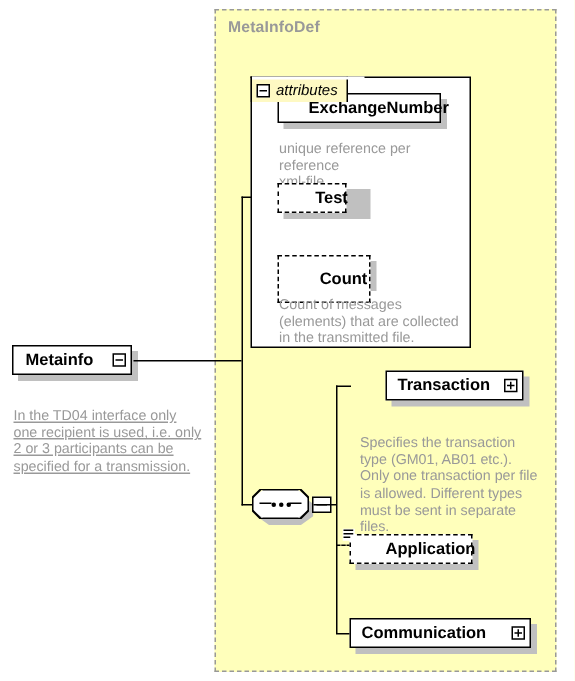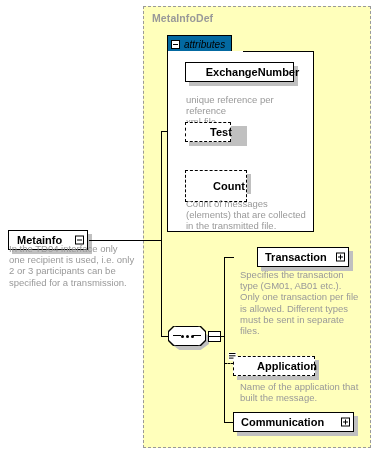--- a/index.html
+++ b/index.html
@@ -50,23 +50,23 @@
     top: 51px;
     width: 147px;
     height: 181px;
     background: #ffffff;
     border: 1px solid #000000;
     box-sizing: border-box;
   }
   .attrs-tab {
     position: absolute;
     left: 167px;
-    top: 35px;
+    top: 51px;
     height: 17px;
-    background: #0369a1;
+    background: #fef9c3;
     border: 1px solid #000000;
     border-bottom: none;
     box-sizing: border-box;
     display: flex;
     align-items: center;
     padding: 0 6px 0 3px;
     z-index: 4;
   }
   .attrs-tab-label {
     font-size: 10px;
@@ -305,21 +305,21 @@
 (elements) that are collected
 in the transmitted file.</div>
 
   <div class="node-wrap" style="left:8px; top:230px; width:84px; height:40px;">
     <div class="node-shadow" style="left:4px; top:4px; width:80px; height:20px;"></div>
     <div class="node-box" style="left:0; top:0; width:80px; height:20px; justify-content:flex-start; padding-left:8px;">
       <span class="node-label">Metainfo</span>
       <span class="toggle node-toggle"></span>
     </div>
   </div>
-  <div class="anno" style="left:9px; top:243px; width:126px;">In the TD04 interface only one recipient is used, i.e. only 2 or 3 participants can be specified for a transmission.</div>
+  <div class="anno" style="left:9px; top:272px; width:126px;text-decoration:underline;">In the TD04 interface only one recipient is used, i.e. only 2 or 3 participants can be specified for a transmission.</div>
 
   <div class="line-h" style="left:89px; top:240px; width:72px;"></div>
 
   <div class="line-v" style="left:161px; top:131px; height:206px;"></div>
 
   <div class="line-h" style="left:161px; top:131px; width:7px;"></div>
 
   <div class="line-h" style="left:161px; top:336px; width:8px;"></div>
 
   <div class="seq">
@@ -344,41 +344,39 @@
   <div class="line-h dash" style="left:224px; top:363px; width:10px;"></div>
   <div class="line-h" style="left:224px; top:422px; width:10px;"></div>
 
   <div class="node-wrap" style="left:233px; top:247px; width:80px; height:24px;margin-left:24px;">
     <div class="node-shadow" style="left:4px; top:4px; width:92px; height:20px;"></div>
     <div class="node-box" style="left:0; top:0; width:92px; height:20px; justify-content:flex-start; padding-left:7px;">
       <span class="node-label">Transaction</span>
       <span class="toggle plus node-toggle"></span>
     </div>
   </div>
-  <div class="anno" style="left:240px; top:269px; width:128px;">Specifies the transaction
+  <div class="anno" style="left:240px; top:290px; width:128px;">Specifies the transaction
 type (GM01, AB01 etc.).
 Only one transaction per file
 is allowed. Different types
 must be sent in separate
 files.</div>
 
   <div class="node-wrap" style="left:233px; top:356px; width:86px; height:24px;">
     <div class="node-shadow" style="left:4px; top:4px; width:82px; height:20px;"></div>
     <div class="node-box dashed" style="left:0; top:0; width:82px; height:20px;">
       <span class="node-label">Application</span>
     </div>
     <svg class="st-glyph" viewBox="0 0 9 9">
       <rect x="0.5" y="0.5" width="8" height="8" fill="#ffffff" stroke="none"></rect>
       <line x1="1" y1="1.5" x2="7.5" y2="1.5" stroke="#000000" stroke-width="1"></line>
       <line x1="1" y1="3.8" x2="7.5" y2="3.8" stroke="#000000" stroke-width="1"></line>
       <line x1="1" y1="6.1" x2="5.5" y2="6.1" stroke="#000000" stroke-width="1"></line>
     </svg>
   </div>
-  <div class="anno" style="left:240px; top:381px; width:130px;">Name of the application that
-built the message.</div>
 
   <div class="node-wrap" style="left:233px; top:412px; width:125px; height:24px;">
     <div class="node-shadow" style="left:4px; top:4px; width:121px; height:20px;"></div>
     <div class="node-box" style="left:0; top:0; width:121px; height:20px; justify-content:flex-start; padding-left:7px;">
       <span class="node-label">Communication</span>
       <span class="toggle plus node-toggle"></span>
     </div>
   </div>
 
 </div>

